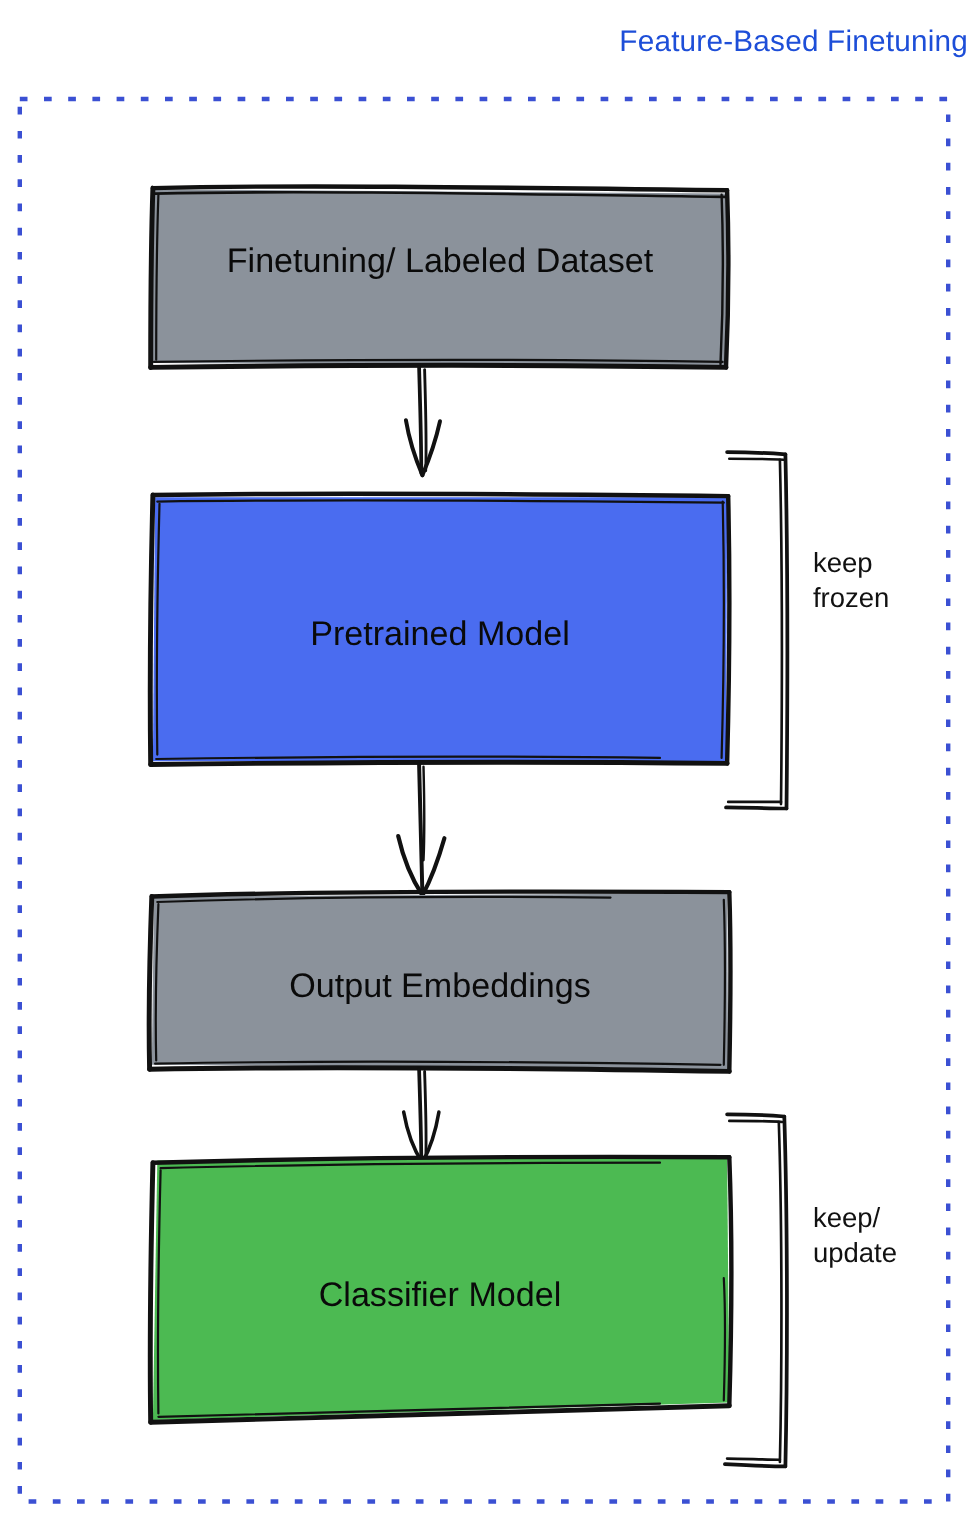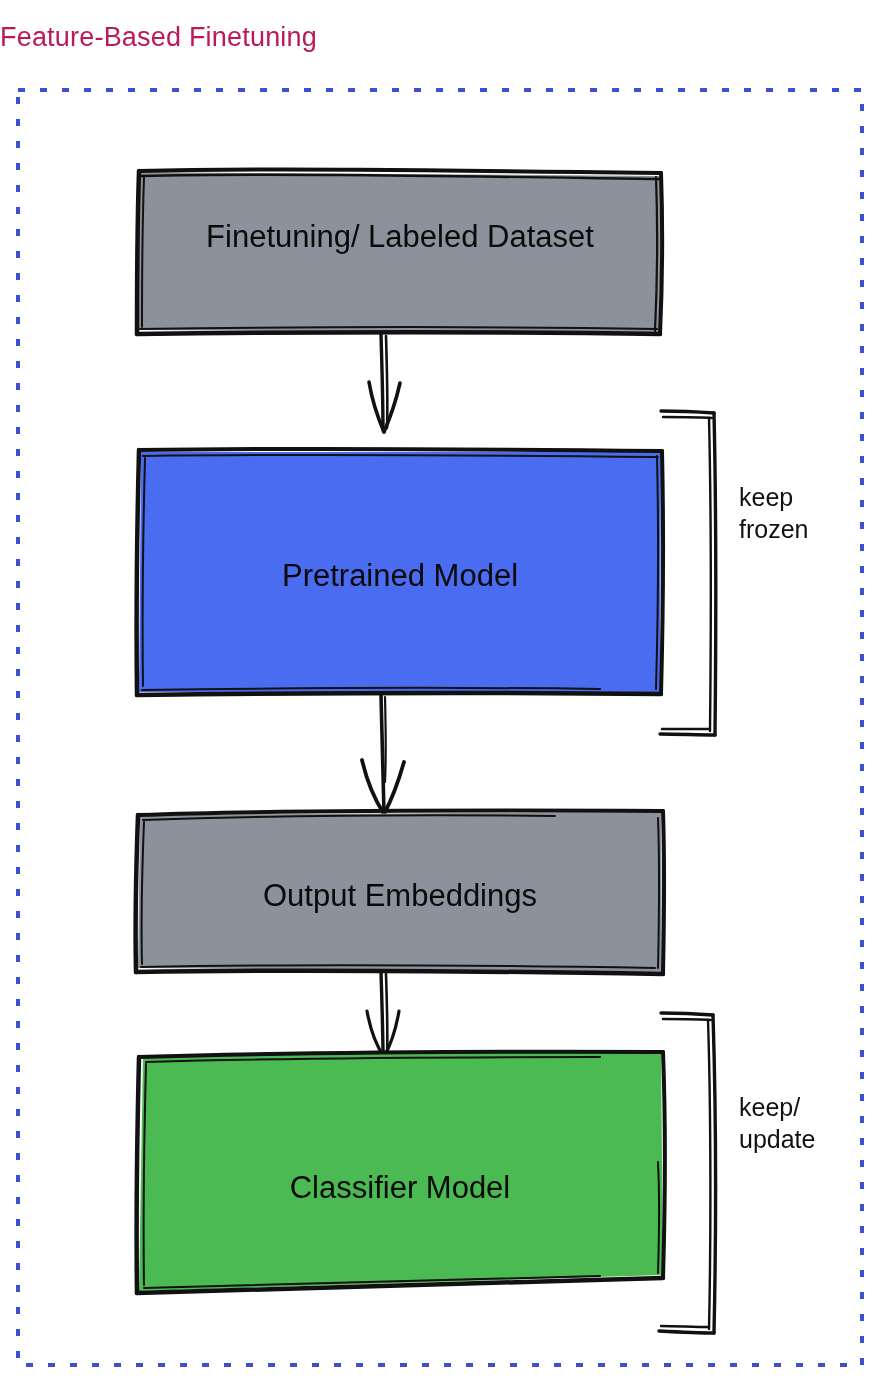--- a/index.html
+++ b/index.html
@@ -22,23 +22,23 @@
     left: 0;
     top: 0;
     width: 880px;
     height: 1393px;
   }
   .title-text {
     position: absolute;
     left: 0;
     top: 22px;
     width: 880px;
-    text-align: left;
+    text-align: right;
     font-size: 27px;
-    color: #be185d;
+    color: #1d4ed8;
     font-family: "Liberation Sans", sans-serif;
     letter-spacing: 0.2px;
   }
   .node-label {
     position: absolute;
     font-size: 31px;
     color: #0a0a0a;
     font-family: "Liberation Sans", sans-serif;
     text-align: center;
     white-space: nowrap;
@@ -152,21 +152,21 @@
     </g>
 
   </svg>
 
   <div class="node-label" style="left:139px; top:219px; width:522px; text-align:center;">Finetuning/ Labeled Dataset</div>
 
   <div class="node-label" style="left:139px; top:878px; width:522px; text-align:center;">Output Embeddings</div>
 
   <div class="node-label" style="left:139px; top:558px; width:522px; text-align:center;">Pretrained Model</div>
 
-  <div class="node-label" style="left:139px; top:1159px; width:522px; text-align:center;margin-top:11px;">Classifier Model</div>
+  <div class="node-label" style="left:139px; top:1159px; width:522px; text-align:center;">Classifier Model</div>
 
-  <div class="side-label" style="left:739px; top:482px;">keep
+  <div class="side-label" style="left:739px; top:497px;">keep
 frozen</div>
 
   <div class="side-label" style="left:739px; top:1092px;">keep/
 update</div>
 
 </div>
 
 </body></html>

